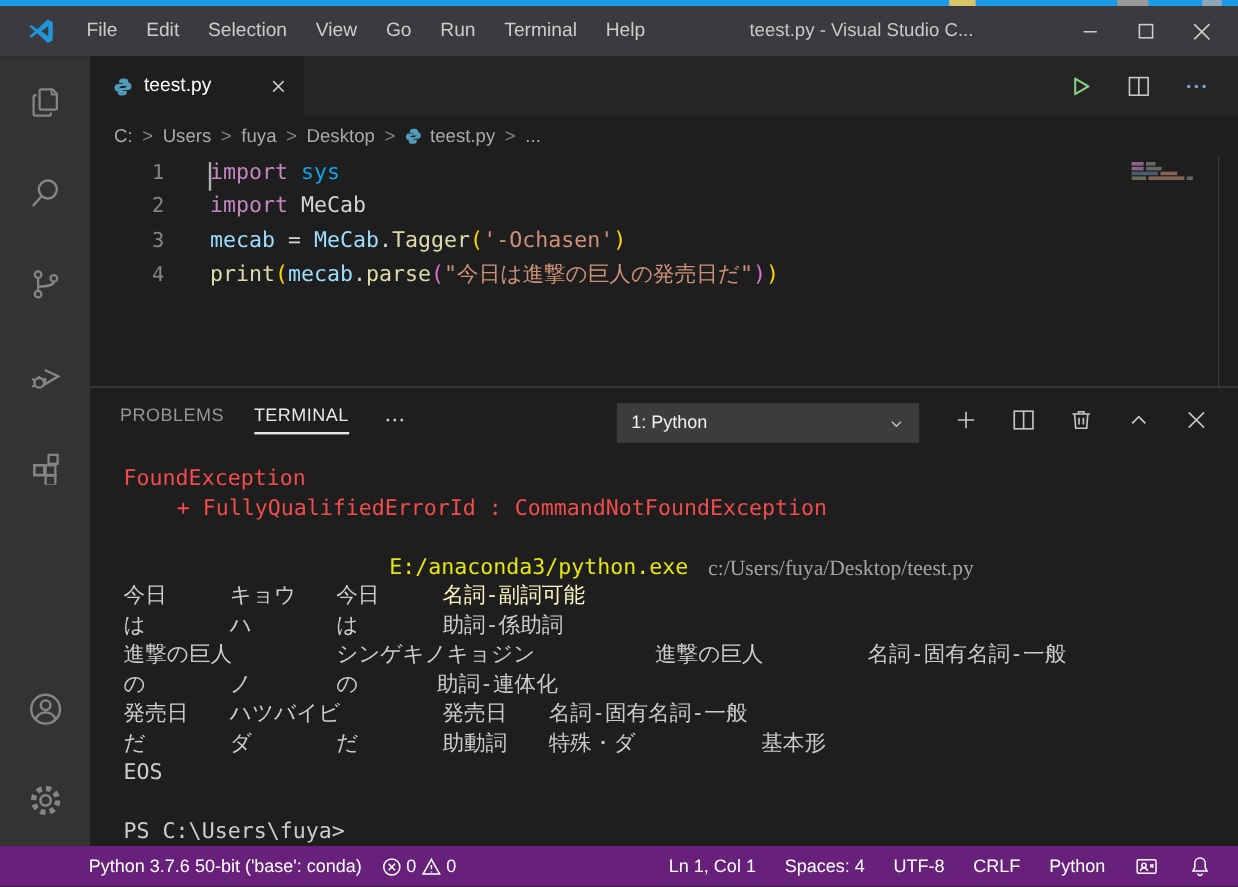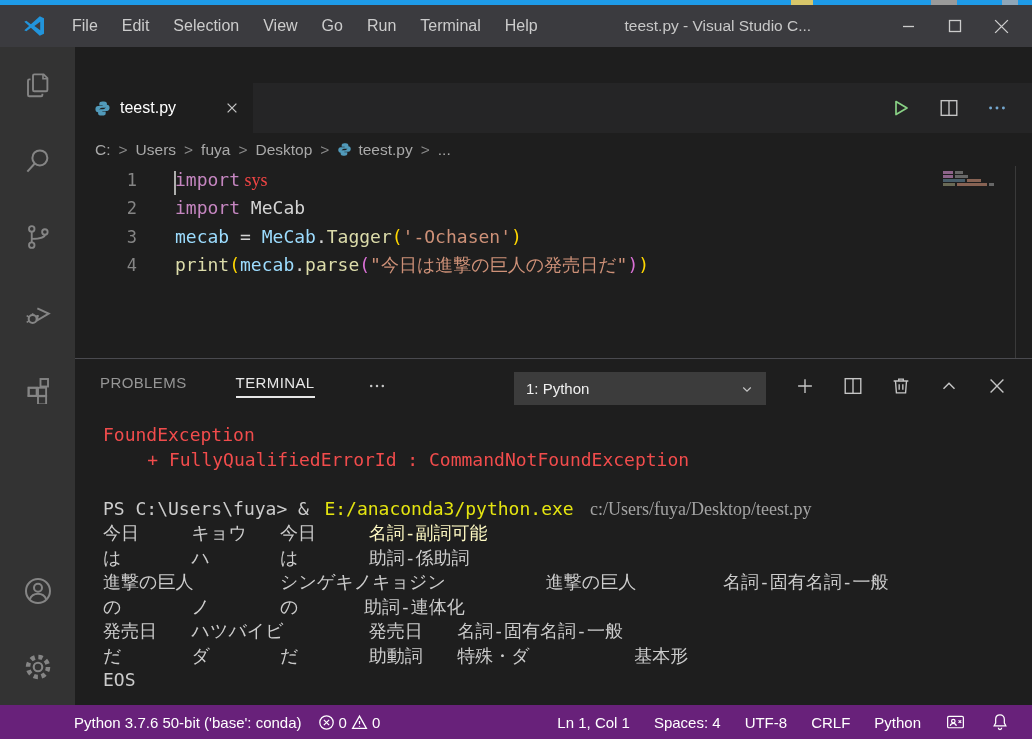--- a/index.html
+++ b/index.html
@@ -24,21 +24,21 @@
   .wctrls{display:flex;align-items:center;margin-right:8px;}
   .wbtn{width:46px;height:36px;display:flex;align-items:center;justify-content:center;}
 
   
   .activitybar{position:absolute;left:0;top:47px;width:75px;height:658px;background:#333333;
                display:flex;flex-direction:column;align-items:center;}
   .abtn{width:75px;height:76px;display:flex;align-items:center;justify-content:center;}
   .ab-spacer{flex:1;}
 
   
-  .main{position:absolute;left:75px;top:47px;width:957px;height:520px;margin-top:36px;}
+  .main{position:absolute;left:75px;top:47px;width:957px;height:520px;}
   .tabbar{position:absolute;left:0;top:0;width:957px;height:50px;background:#252526;display:flex;}
   .tab{width:178px;height:50px;background:#1E1E1E;display:flex;align-items:center;padding:0 14px 0 19px;box-sizing:border-box;}
   .tab-label{color:#FFFFFF;font-size:16px;margin-left:9px;flex:1;}
   .editor-actions{position:absolute;right:0;top:0;height:50px;display:flex;align-items:center;gap:26px;padding-right:24px;}
 
   .breadcrumb{position:absolute;left:0;top:50px;width:957px;height:33px;background:#1E1E1E;
               display:flex;align-items:center;padding-left:20px;box-sizing:border-box;font-size:15.5px;color:#A9A9A9;}
   .crumb{display:flex;align-items:center;gap:6px;}
   .crumb-sep{margin:0 8px;color:#8A8A8A;}
 
@@ -48,21 +48,21 @@
   .ln{position:absolute;left:0;width:62px;text-align:right;color:#858585;font-size:17px;}
   .code{position:absolute;left:100px;}
   .cursor{position:absolute;left:99px;top:5px;width:2px;height:24px;background:#AEAFAD;}
   .minimap{position:absolute;left:868px;top:5px;width:66px;}
   .mrow{height:2.5px;margin-bottom:1.5px;display:flex;gap:2px;}
   .mseg{height:2.5px;display:block;}
   .ruler{position:absolute;left:940px;top:0;width:1px;height:192px;background:#3A3A3A;}
 
   
   .panel{position:absolute;left:0;top:275px;width:957px;height:383px;background:#1E1E1E;border-top:1px solid #4A4A4F;box-sizing:border-box;}
-  .panel-header{position:absolute;left:0;top:0;width:957px;height:54px;display:flex;align-items:center;gap:24px;}
+  .panel-header{position:absolute;left:0;top:0;width:957px;height:54px;display:flex;align-items:center;}
   .ptab{font-size:15px;color:#969696;letter-spacing:0.4px;margin-left:25px;padding-bottom:5px;border-bottom:2px solid transparent;}
   .ptab.active{color:#E7E7E7;border-bottom-color:#E7E7E7;}
   .pmore{margin-left:28px;}
   .term-select{position:absolute;left:439px;top:13px;width:252px;height:33px;background:#3C3C3C;
                display:flex;align-items:center;font-size:15px;color:#F0F0F0;padding:0 10px 0 12px;box-sizing:border-box;}
   .term-select span{flex:1;}
   .picons{position:absolute;right:0;top:0;height:54px;display:flex;align-items:center;gap:26px;padding-right:24px;}
 
   .terminal{position:absolute;left:28px;top:64px;width:929px;height:318px;
             font-family:"DejaVu Sans Mono",monospace;font-size:18px;}
@@ -250,21 +250,21 @@
           <span>teest.py</span>
         </span>
         <span class="crumb-sep">&gt;</span>
         <span class="crumb">
           <span>...</span>
         </span>
       </div>
 
     <div class="editor">
       <div id="codelines">
-          <div class="code-line"><span class="ln">1</span><span class="code"><span style="color: rgb(197, 134, 192);">import</span><span style="color: #ef4444; font-family: Liberation Serif, serif;"> sys</span></span></div>
+          <div class="code-line"><span class="ln">1</span><span class="code"><span style="color: rgb(197, 134, 192);">import</span><span style="color: #0ea5e9;"> sys</span></span></div>
           <div class="code-line"><span class="ln">2</span><span class="code"><span style="color: rgb(197, 134, 192);">import</span><span style="color: rgb(212, 212, 212);"> MeCab</span></span></div>
           <div class="code-line"><span class="ln">3</span><span class="code"><span style="color: rgb(156, 220, 254);">mecab</span><span style="color: rgb(212, 212, 212);"> = </span><span style="color: rgb(156, 220, 254);">MeCab</span><span style="color: rgb(212, 212, 212);">.</span><span style="color: rgb(220, 220, 170);">Tagger</span><span style="color: rgb(255, 215, 0);">(</span><span style="color: rgb(206, 145, 120);">'-Ochasen'</span><span style="color: rgb(255, 215, 0);">)</span></span></div>
           <div class="code-line"><span class="ln">4</span><span class="code"><span style="color: rgb(220, 220, 170);">print</span><span style="color: rgb(255, 215, 0);">(</span><span style="color: rgb(156, 220, 254);">mecab</span><span style="color: rgb(212, 212, 212);">.</span><span style="color: rgb(220, 220, 170);">parse</span><span style="color: rgb(218, 112, 214);">(</span><span style="color: rgb(206, 145, 120);">"今日は進撃の巨人の発売日だ"</span><span style="color: rgb(218, 112, 214);">)</span><span style="color: rgb(255, 215, 0);">)</span></span></div>
         </div>
       <span class="cursor"></span>
       <div class="minimap">
         <div class="mrow">
             <span class="mseg" style="width:10px;background:#C586C0AA"></span>
             <span class="mseg" style="width:8px;background:#D4D4D466"></span>
           </div>
@@ -333,21 +333,20 @@
       </div>
       <div class="terminal" id="terminal">
           <div class="term-line">
             <span class="tseg" style="left: 0px; color: rgb(241, 76, 76);">FoundException</span>
           </div>
           <div class="term-line">
             <span class="tseg" style="left: 44.28px; color: rgb(241, 76, 76);">+ FullyQualifiedErrorId : CommandNotFoundException</span>
           </div>
           <div class="term-line"></div>
           <div class="term-line">
-            <span class="tseg" style="left: 0px; color: rgb(204, 204, 204);">PS C:\Users\fuya&gt; &amp; </span>
             <span class="tseg" style="left: 221.4px; color: rgb(229, 229, 16);">E:/anaconda3/python.exe</span>
             <span class="tseg" style="left: 487.08px; color: #a3a3a3; font-family: Liberation Serif, serif;">c:/Users/fuya/Desktop/teest.py</span>
           </div>
           <div class="term-line">
             <span class="tseg" style="left: 0px; color: rgb(204, 204, 204);">今日</span>
             <span class="tseg" style="left: 88.56px; color: rgb(204, 204, 204);">キョウ</span>
             <span class="tseg" style="left: 177.12px; color: rgb(204, 204, 204);">今日</span>
             <span class="tseg" style="left: 265.68px; color: #fef9c3;">名詞-副詞可能</span>
           </div>
           <div class="term-line">

